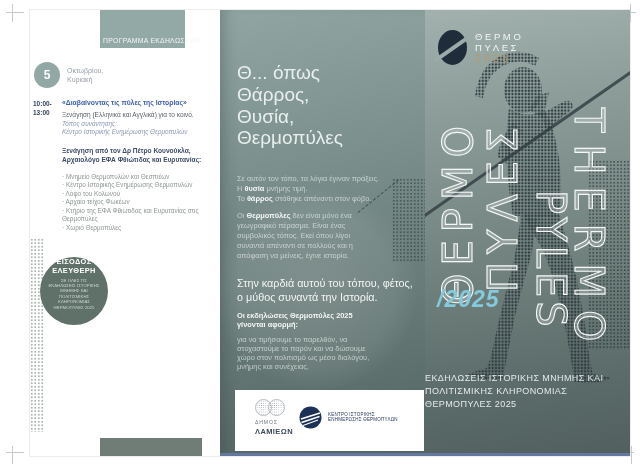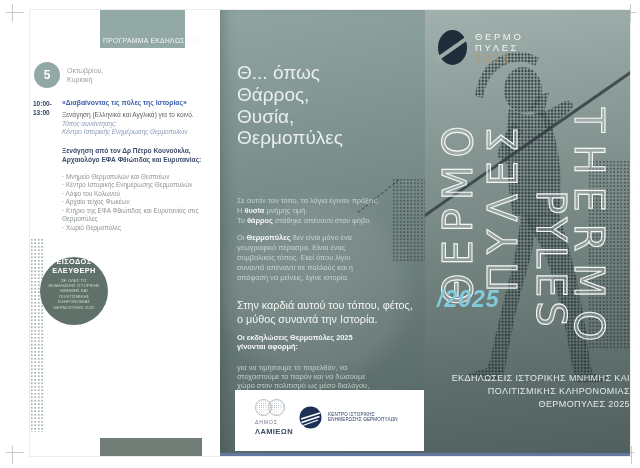--- a/index.html
+++ b/index.html
@@ -40,25 +40,25 @@
        box-shadow:inset 12px 0 14px -8px rgba(40,55,55,.30);}
   .mid-circle{left:-5px;top:178px;width:202px;height:202px;border-radius:50%;
        background:radial-gradient(circle,rgba(255,255,255,.12) 0%,rgba(255,255,255,.07) 55%,rgba(255,255,255,0) 72%);}
   .dots-mid{left:172px;top:168px;width:33px;height:84px;--dc:rgba(28,38,40,.45);}
   .spear-dash{left:138px;top:202px;width:52px;border-top:1.6px dashed rgba(30,40,42,.55);
        transform:rotate(-38.7deg);transform-origin:left center;}
   .mid-content{left:17px;top:52px;width:188px;}
   .mid-title{font-size:19px;line-height:21.8px;font-weight:300;color:rgba(238,243,241,.95);}
   .mid-p{font-size:7.4px;line-height:10px;color:rgba(233,240,238,.68);}
   .mid-p b{color:#f2f6f4;font-weight:700;}
-  .p1{margin-top:47px;white-space:nowrap;}
+  .p1{margin-top:25px;white-space:nowrap;}
   .p2{margin-top:7px;width:128px;}
   .statement{margin-top:16px;font-size:10.8px;line-height:13.6px;font-weight:500;color:#f3f6f5;white-space:nowrap;}
   .cta-b{margin-top:7px;font-size:7.4px;line-height:9px;font-weight:700;color:#f2f6f4;white-space:nowrap;}
-  .cta-t{margin-top:12px;font-size:7.4px;line-height:9px;color:rgba(233,240,238,.68);width:144px;}
+  .cta-t{margin-top:6px;font-size:7.4px;line-height:9px;color:rgba(233,240,238,.68);width:144px;}
 
   
   .logo-box{left:235px;top:390px;width:189px;height:61px;background:#ffffff;}
   .coin{width:15px;height:15px;border-radius:50%;border:.5px solid #b4bcc2;
         background-image:radial-gradient(circle,rgba(125,135,145,.75) .5px,transparent .6px);background-size:2.2px 2.2px;}
   .lamia{left:20px;top:9px;display:flex;flex-direction:column;}
   .lamia-coins{display:flex;}
   .lamia-coins .coin+.coin{margin-left:-4px;}
   .lamia-t1{font-size:6px;letter-spacing:1px;color:#6b7684;transform:scale(.85);transform-origin:0 0;margin-top:4px;}
   .lamia-t2{font-size:7.5px;font-weight:700;letter-spacing:.4px;color:#3c4b5e;margin-top:1px;}
@@ -73,21 +73,21 @@
   .rp-art{position:absolute;left:0;top:0;}
   .rp-logo{left:13px;top:20px;display:flex;position:absolute;}
   .theta{width:29px;height:35px;border-radius:50%;background:#1f2c3a;position:relative;}
   .theta::after{content:"";position:absolute;left:-7px;top:16px;width:44px;height:3.5px;background:#9aaba8;
                 transform:rotate(-35deg);}
   .rp-logo-text{margin-left:8px;margin-top:1px;}
   .rp-logo-text .l1{font-size:9.5px;letter-spacing:2.6px;color:#f2f6f4;line-height:11px;}
   .rp-logo-text .yr{font-size:10px;letter-spacing:3.6px;color:#b59a67;line-height:11px;font-weight:400;}
   .dates{left:12px;top:276px;position:absolute;font-weight:700;font-style:italic;
          font-size:23px;line-height:27px;color:#84c9dc;letter-spacing:1px;}
-  .rp-footer{left:0;top:362px;width:100%;text-align:right;position:absolute;
+  .rp-footer{left:0;top:362px;width:100%;text-align:left;position:absolute;
              font-size:9px;line-height:13.2px;letter-spacing:.4px;color:#e4eae8;}
 </style>
 </head>
 <body>
 
 <div class="abs doc"></div>
 
 <div class="abs cm" style="left:6px;top:12px;width:18px;height:1px;"></div>
 <div class="abs cm" style="left:12px;top:4px;width:1px;height:18px;"></div>
 <div class="abs cm" style="left:618px;top:12px;width:18px;height:1px;"></div>

